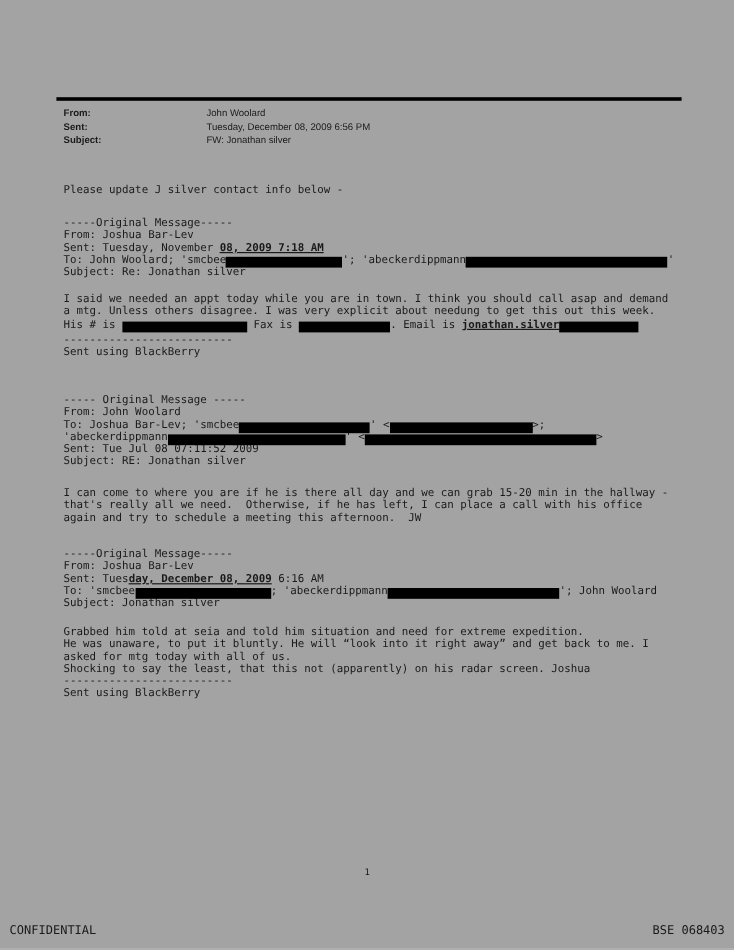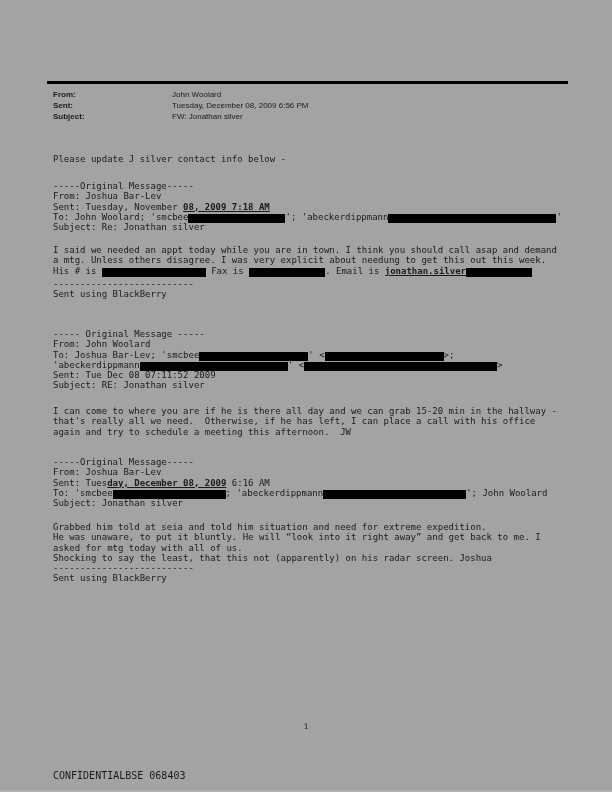--- a/index.html
+++ b/index.html
@@ -15,22 +15,22 @@
   .block{position:absolute;left:53px;font-family:"DejaVu Sans Mono",monospace;
          font-size:9px;line-height:10.3px;}
   .line{white-space:pre;height:10.3px;}
   .red{display:inline-block;height:9px;background:#000;vertical-align:text-bottom;
        transform:translateY(1px);}
   .u{text-decoration:underline;font-weight:bold;}
   
   .pagenum{position:absolute;left:0;right:0;top:722px;text-align:center;
            font-family:"DejaVu Sans Mono",monospace;font-size:7.5px;}
   .footer{position:absolute;left:8px;right:8px;top:770px;display:flex;
-          justify-content:flex-start;font-family:"DejaVu Sans Mono",monospace;
-          font-size:10px;margin-left:45px;}
+          justify-content:space-between;font-family:"DejaVu Sans Mono",monospace;
+          font-size:10px;}
   .bottom-edge{position:absolute;left:0;right:0;bottom:0;height:2px;background:#b0b0b0;}
 </style>
 </head>
 <body>
 
 <div class="page">
 
   <div class="top-rule"></div>
 
   <div class="hdr">
@@ -60,21 +60,21 @@
   <div class="block" style="top:279px">
     <div class="line">--------------------------</div>
     <div class="line">Sent using BlackBerry</div>
   </div>
 
   <div class="block" style="top:329px">
     <div class="line">----- Original Message -----</div>
     <div class="line">From: John Woolard</div>
     <div class="line"><span>To: Joshua Bar-Lev; 'smcbee</span><span class="red" style="width:109px"></span><span>' &lt;</span><span class="red" style="width:119px"></span><span>&gt;;</span></div>
     <div class="line"><span>'abeckerdippmann</span><span class="red" style="width:148px"></span><span>' &lt;</span><span class="red" style="width:193px"></span><span>&gt;</span></div>
-    <div class="line">Sent: Tue Dec 08 07:11:52 2009</div>
+    <div class="line">Sent: Tue Jul 08 07:11:52 2009</div>
     <div class="line">Subject: RE: Jonathan silver</div>
   </div>
 
   <div class="block" style="top:406px">
     <div class="line">I can come to where you are if he is there all day and we can grab 15-20 min in the hallway -</div>
     <div class="line">that's really all we need.  Otherwise, if he has left, I can place a call with his office</div>
     <div class="line">again and try to schedule a meeting this afternoon.  JW</div>
   </div>
 
   <div class="block" style="top:457px">

